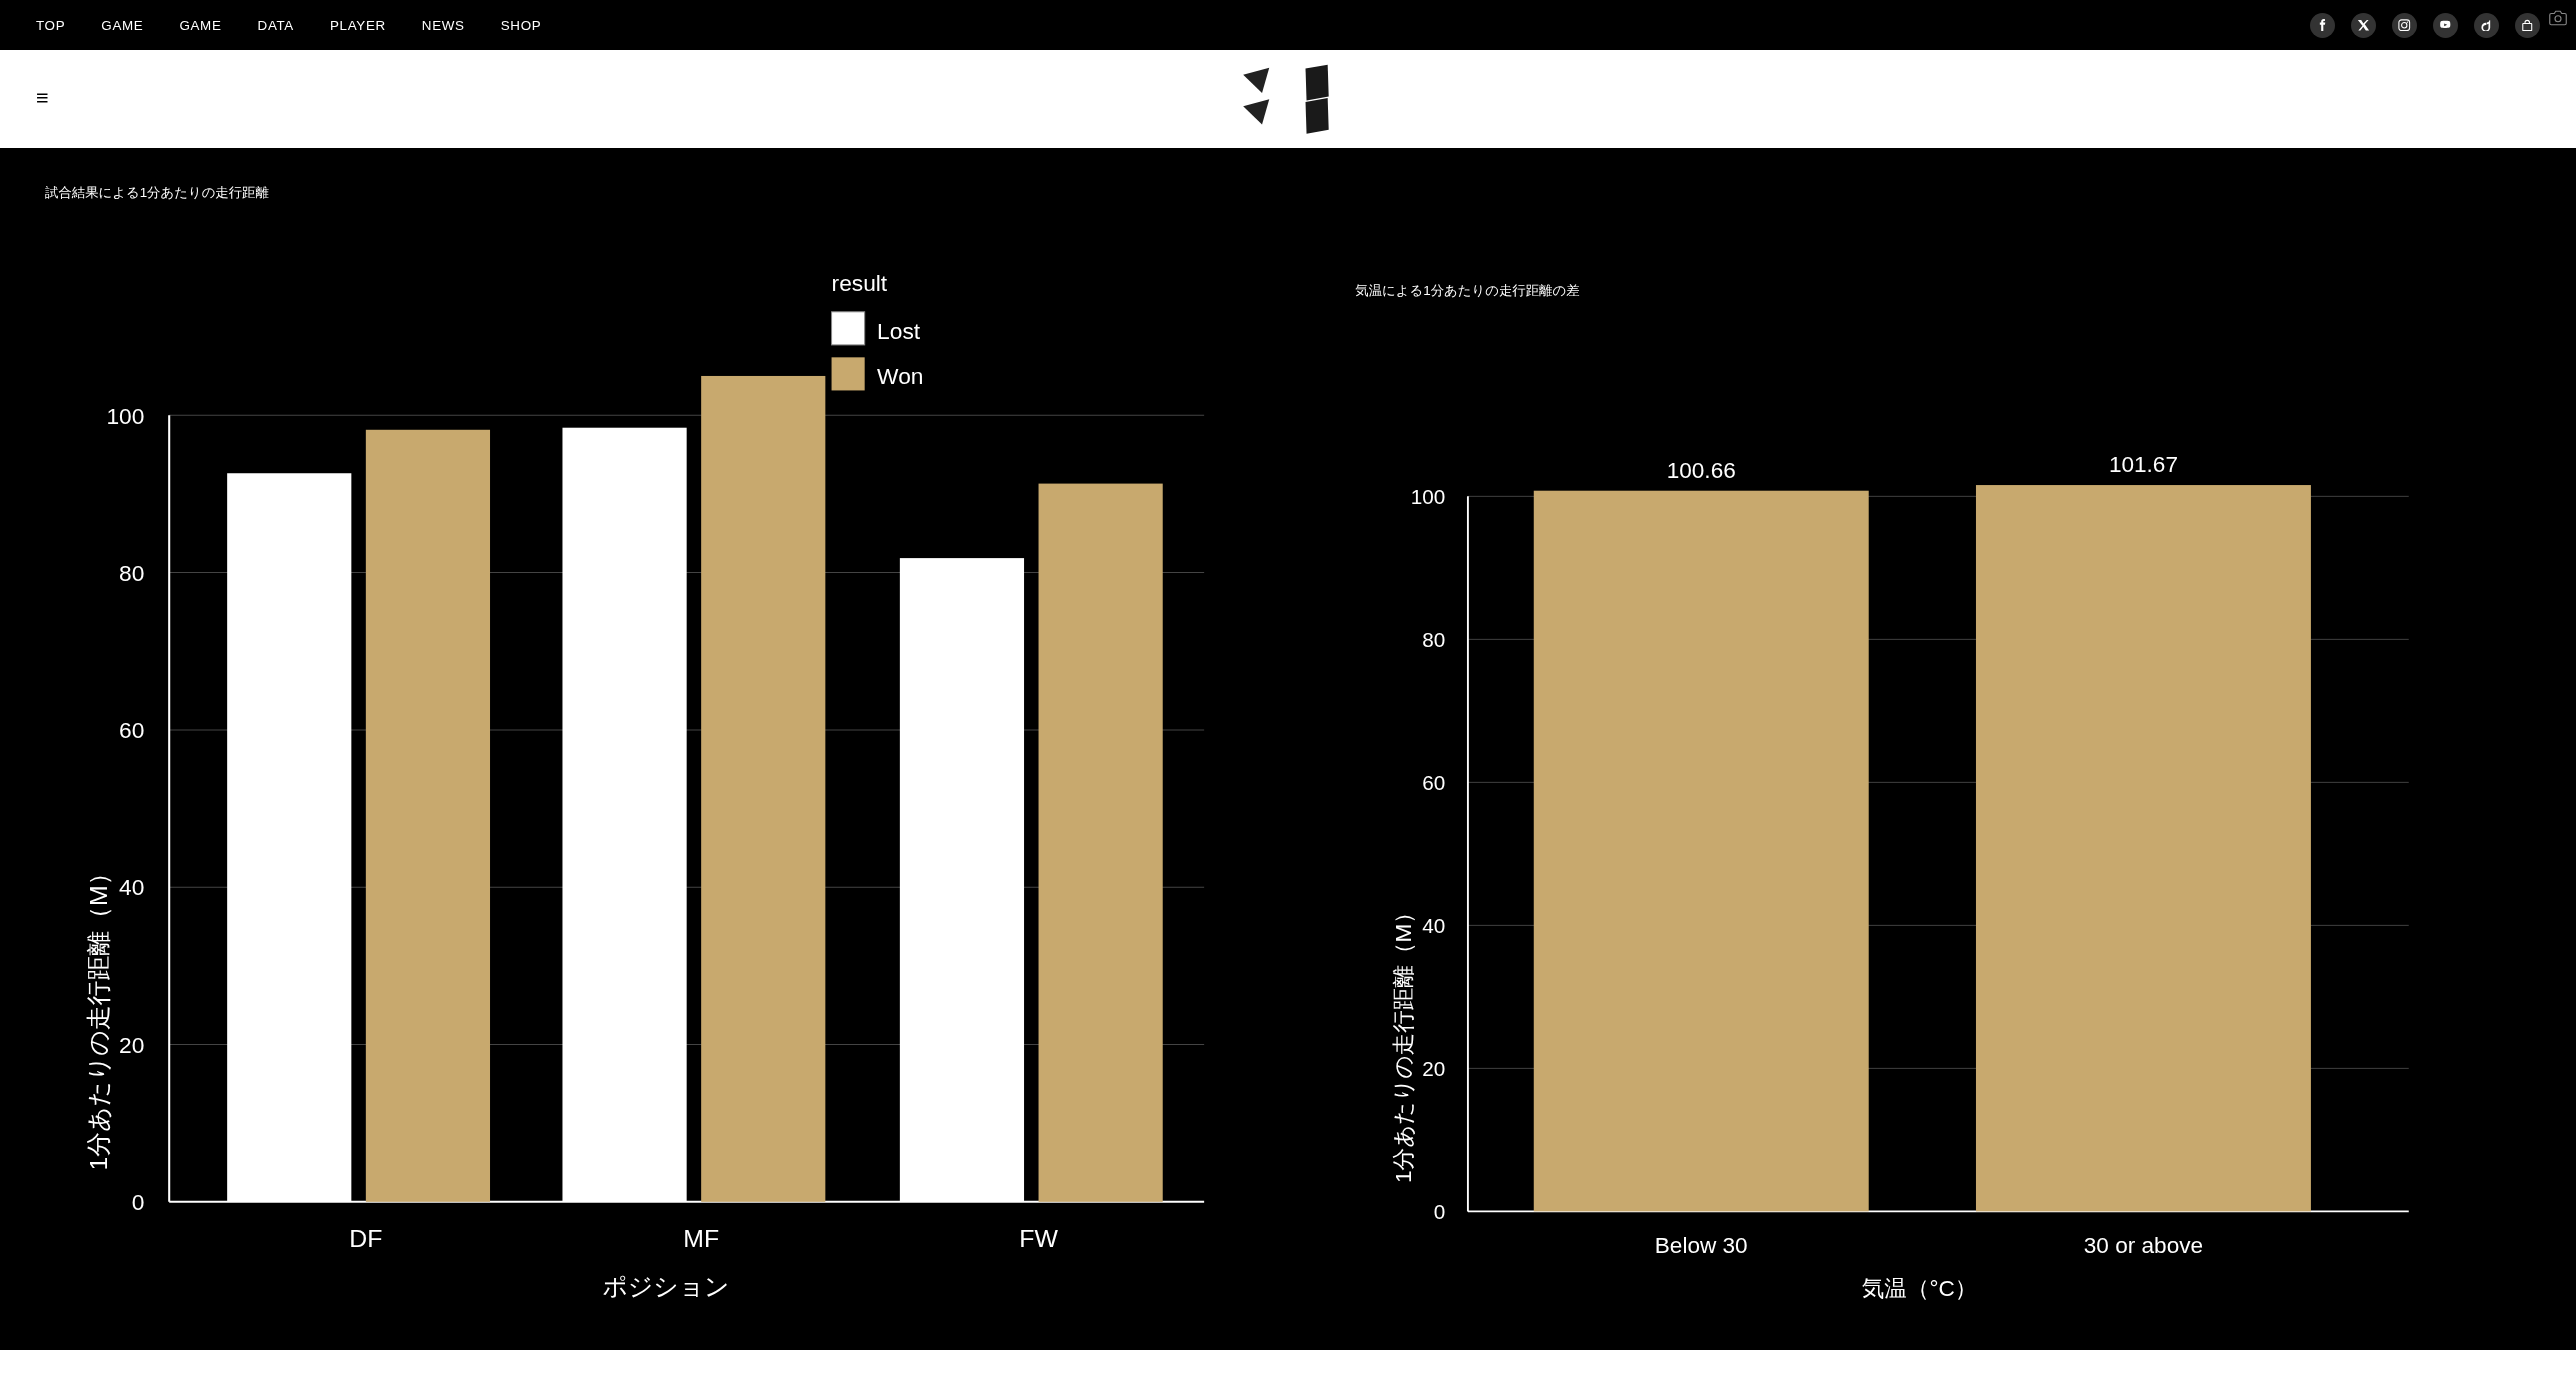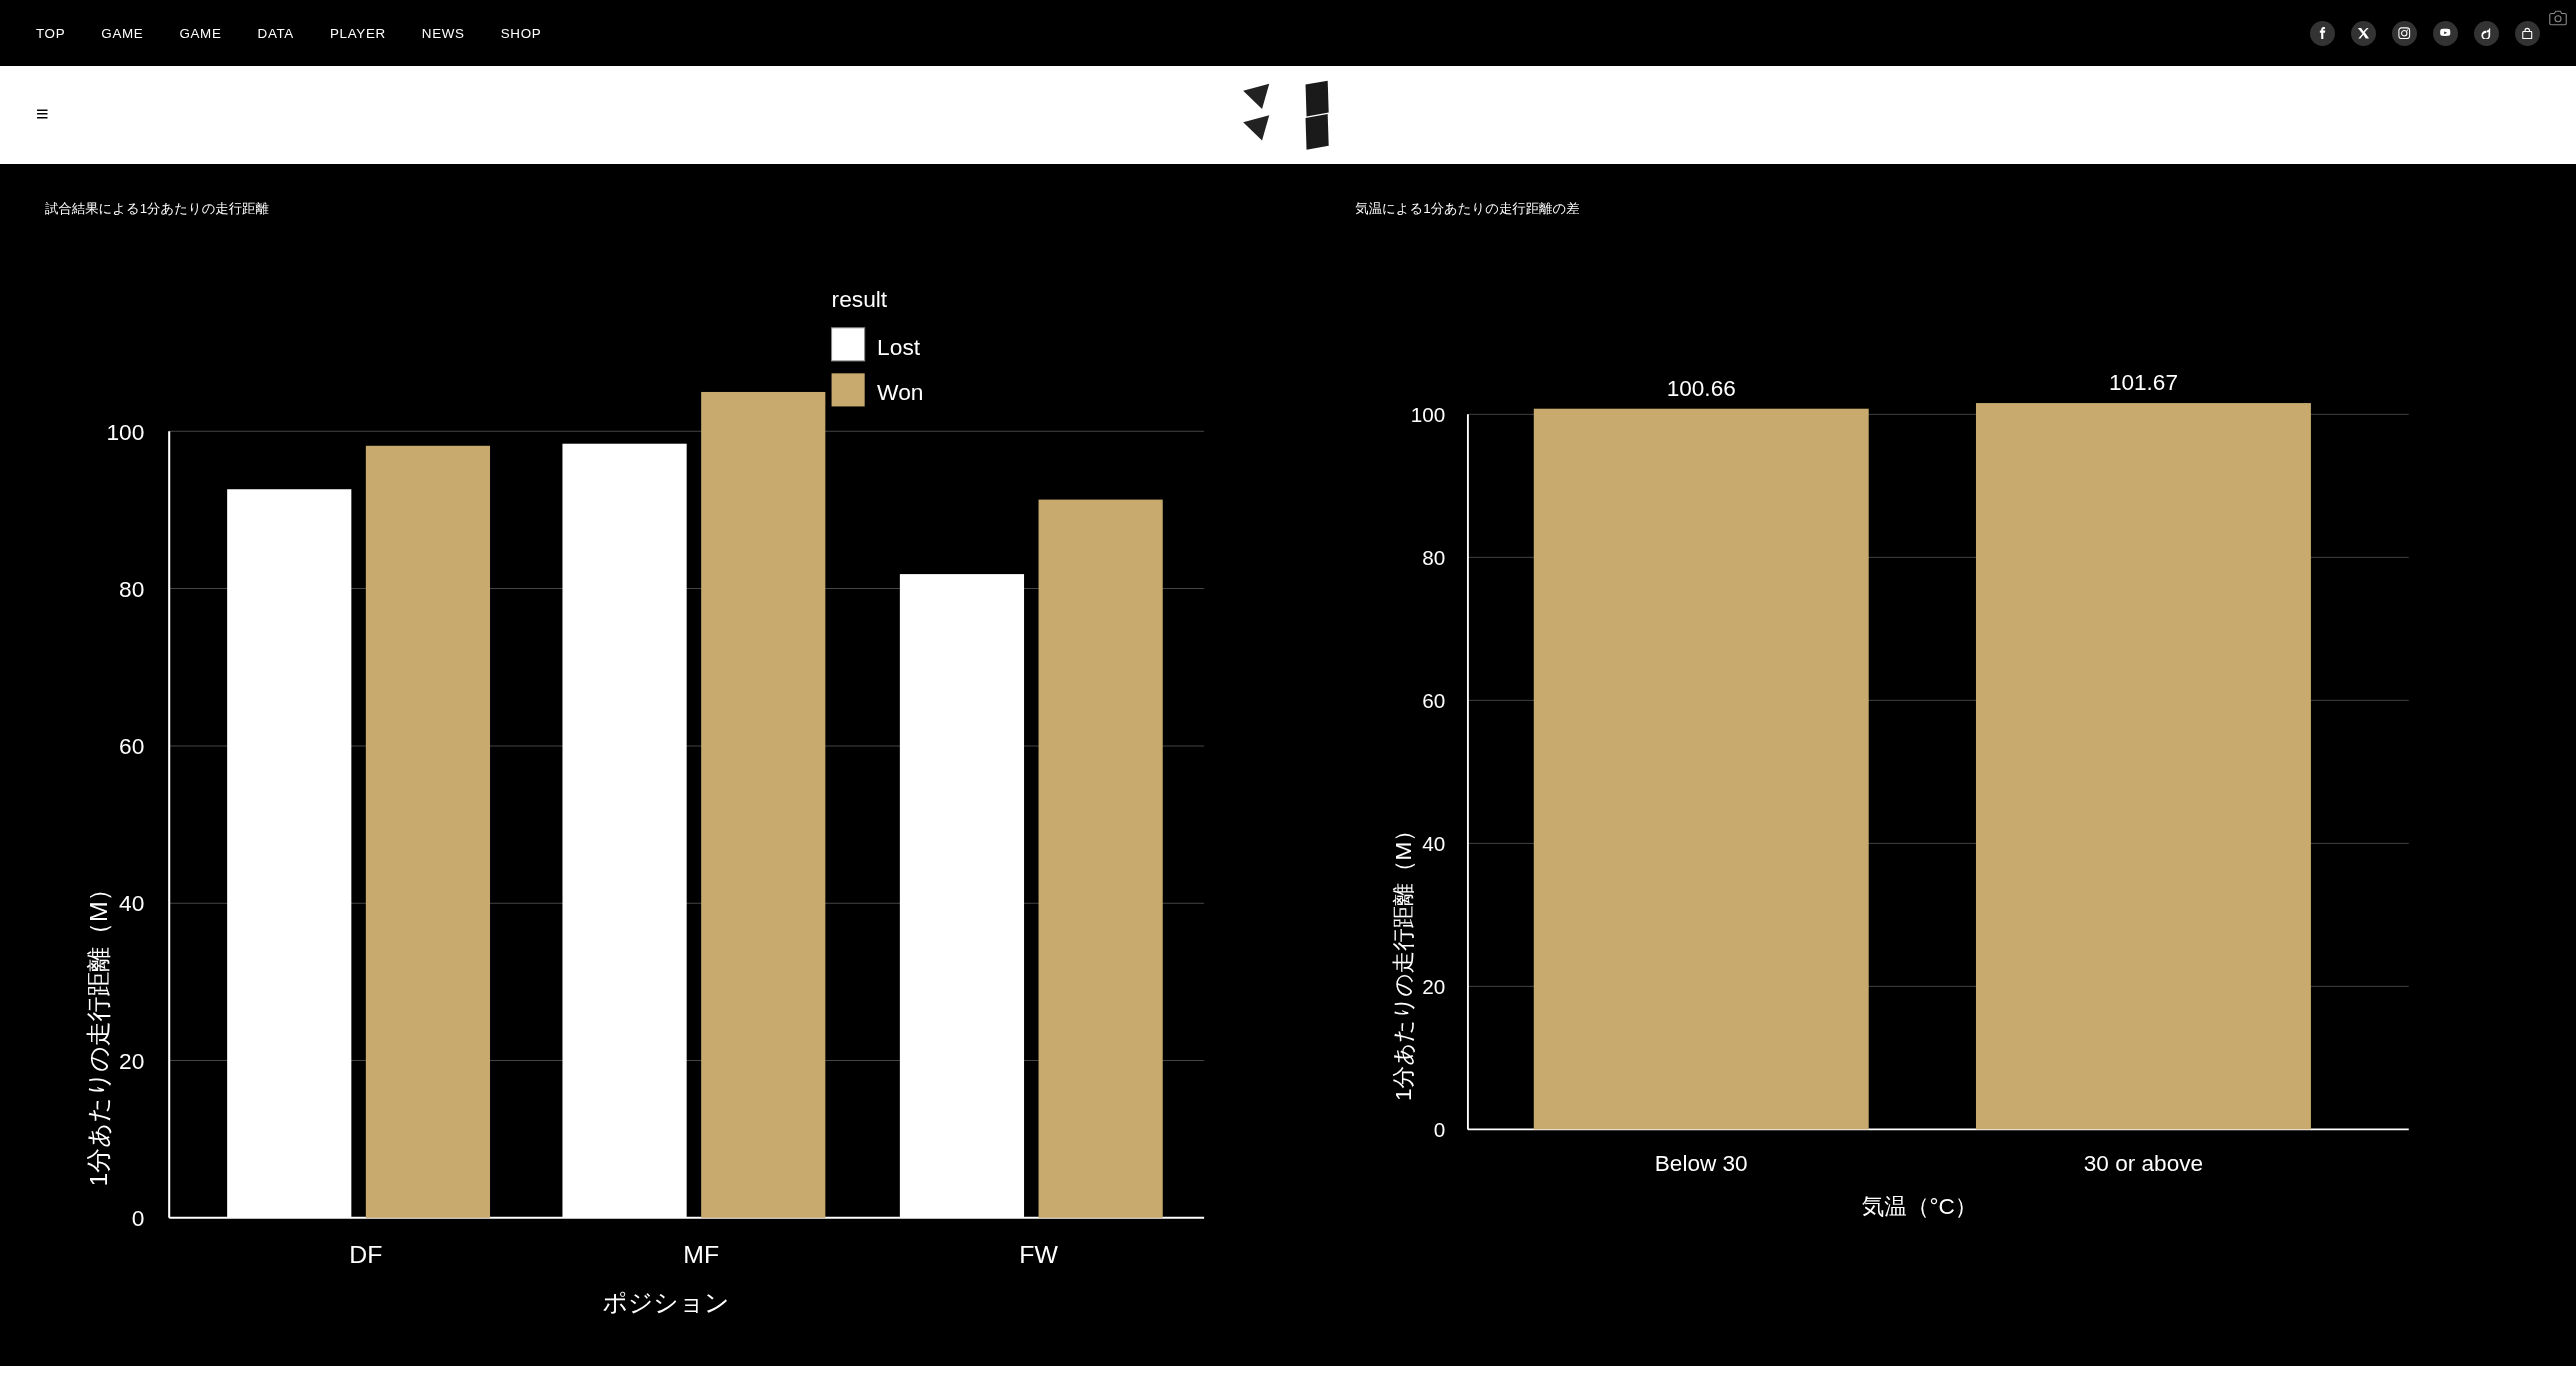--- a/index.html
+++ b/index.html
@@ -6,21 +6,21 @@
     body { font-family: Arial, sans-serif; background: #fff; }
 
     
     .top-nav {
       background: #000;
       color: #fff;
       display: flex;
       align-items: center;
       justify-content: space-between;
       padding: 0 36px;
-      height: 66px;
+      height: 50px;
     }
     .top-nav-links {
       display: flex;
       gap: 36px;
     }
     .top-nav-links a {
       color: #fff;
       text-decoration: none;
       font-size: 13.4px;
       font-weight: 500;
@@ -72,21 +72,21 @@
       background: #000;
       color: #fff;
       padding: 27px 36px 36px 36px;
       min-height: 716px;
     }
 
     
     .charts-row {
       display: flex;
       gap: 0;
-      align-items: flex-start;
+      align-items: flex-end;
     }
     .chart-container {
       flex: 1;
       padding: 9px 18px 9px 9px;
       position: relative;
     }
     .chart-title {
       font-size: 13.4px;
       color: #fff;
       margin-bottom: 27px;

